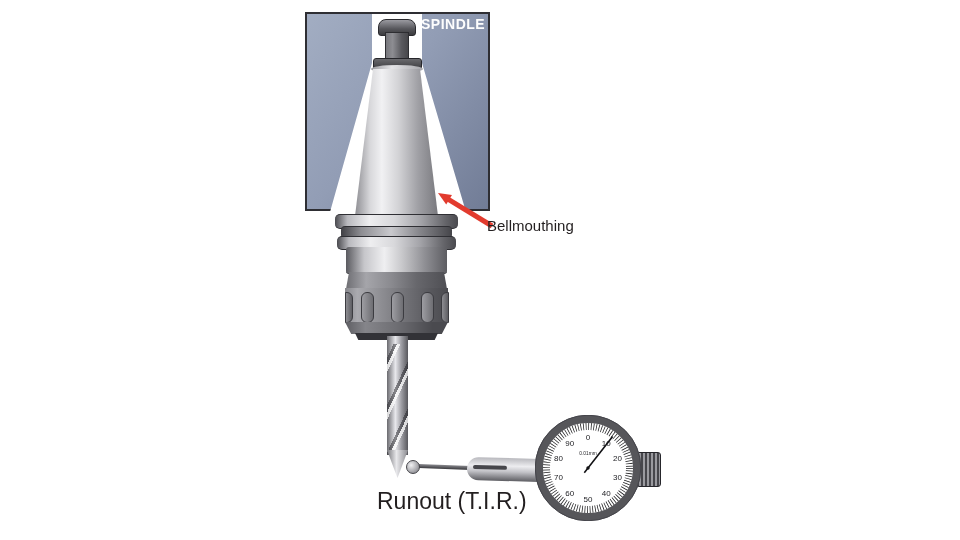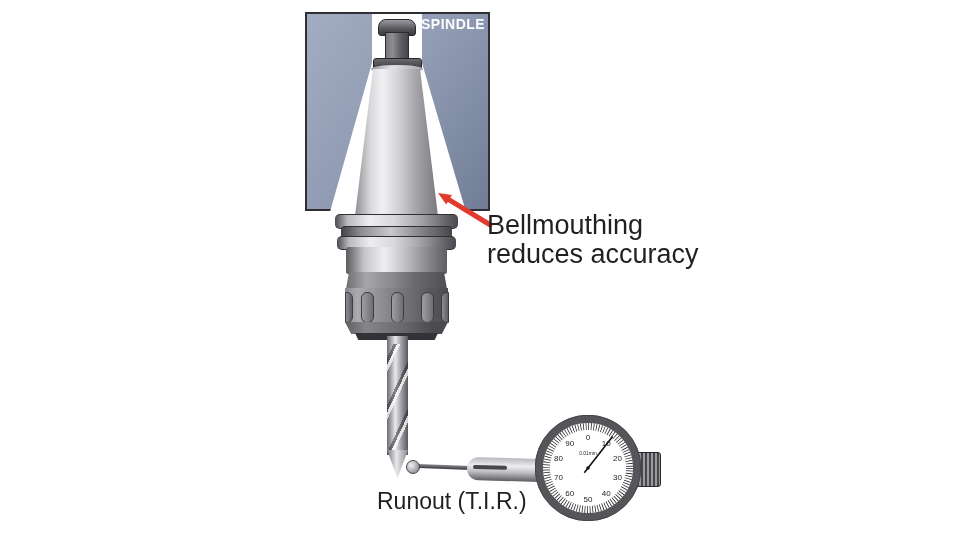--- a/index.html
+++ b/index.html
@@ -79,21 +79,21 @@
     transform:rotate(1.5deg);transform-origin:left center;}
 
   
   .dial-crown{left:636px;top:452px;width:23px;height:33px;border-radius:3px;border:1px solid #26262b;
     background:repeating-linear-gradient(90deg,#46464b 0 2px,#9a9a9f 2px 4px);}
   .dial-svg{left:535px;top:415px;}
   .dial-svg text{font-family:"Liberation Sans",sans-serif;fill:#232327;}
 
   
   .arrow-svg{left:425px;top:183px;}
-  .bellmouthing-label{left:487px;top:211px;color:#231f20;font-size:27px;line-height:29px;}
+  .bellmouthing-label{left:487px;top:211px;color:#231f20;font-size:15px;line-height:29px;text-align:center;}
   .runout-label{left:377px;top:488px;color:#231f20;font-size:23px;}
 </style>
 </head>
 <body>
 
 <div class="canvas">
 
   <div class="abs spindle-box"></div>
   <div class="abs bore"></div>
   <div class="abs spindle-label">SPINDLE</div>
@@ -152,17 +152,16 @@
     <circle cx="53" cy="53" r="1.7" fill="#111114"></circle>
   </svg>
 
   <svg class="abs arrow-svg" width="80" height="52" viewBox="0 0 80 52">
     <line x1="23" y1="16.2" x2="67" y2="43" stroke="#e23b2e" stroke-width="5"></line>
     <polygon points="13,10 26.96,12.09 21.22,21.47" fill="#e23b2e"></polygon>
   </svg>
 
   <div class="abs bellmouthing-label">
     <div>Bellmouthing</div>
-    <div>reduces accuracy</div>
   </div>
   <div class="abs runout-label">Runout (T.I.R.)</div>
 
 </div>
 
 </body></html>

